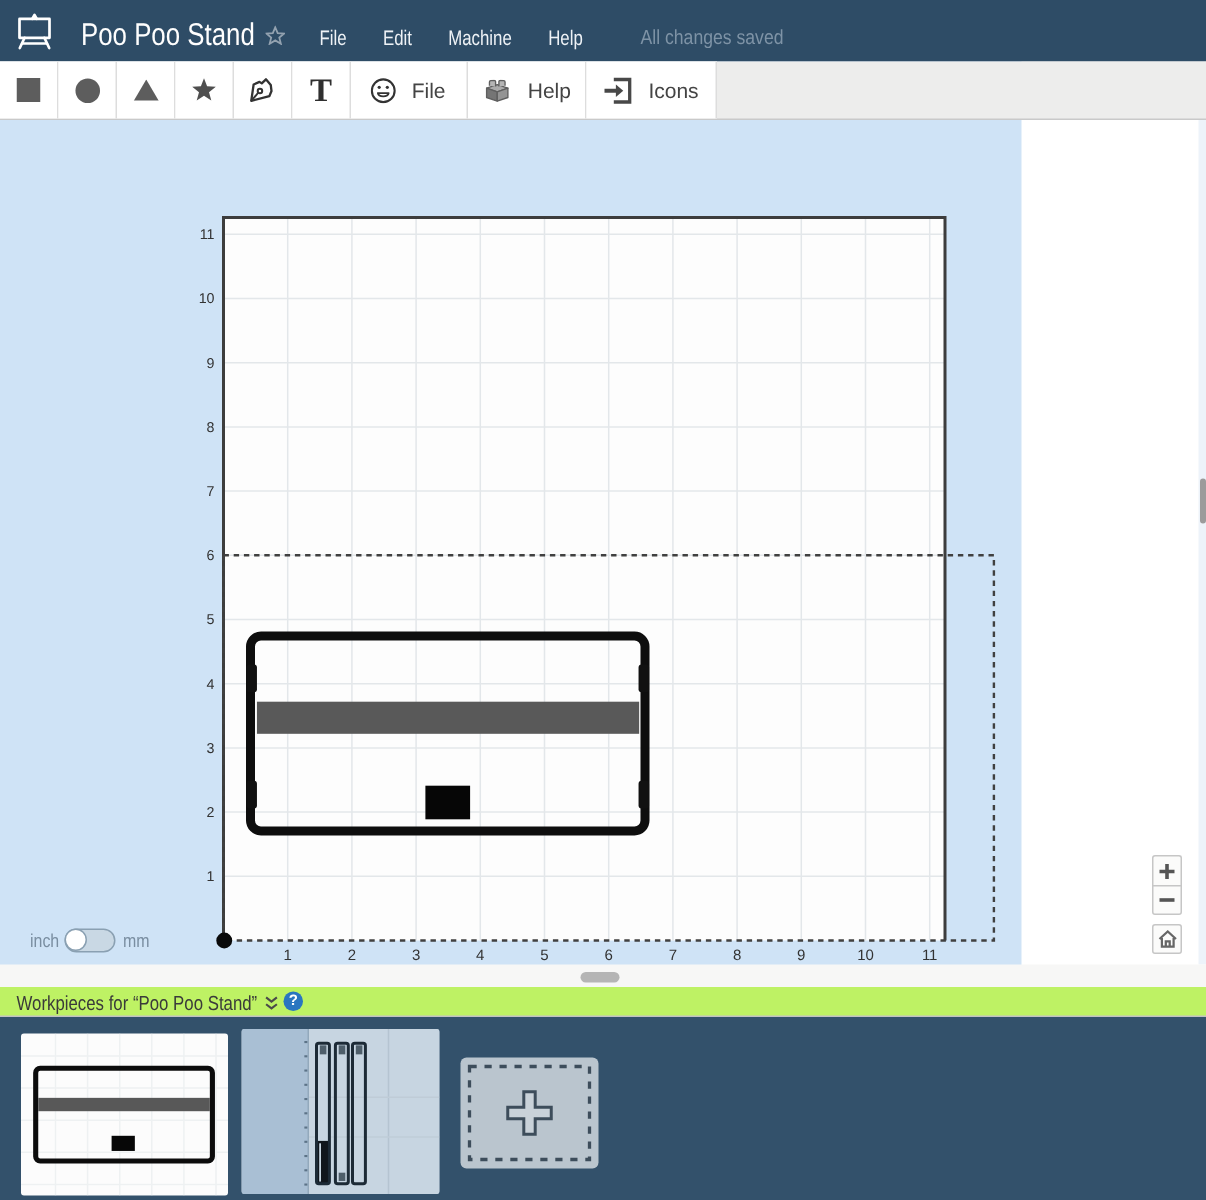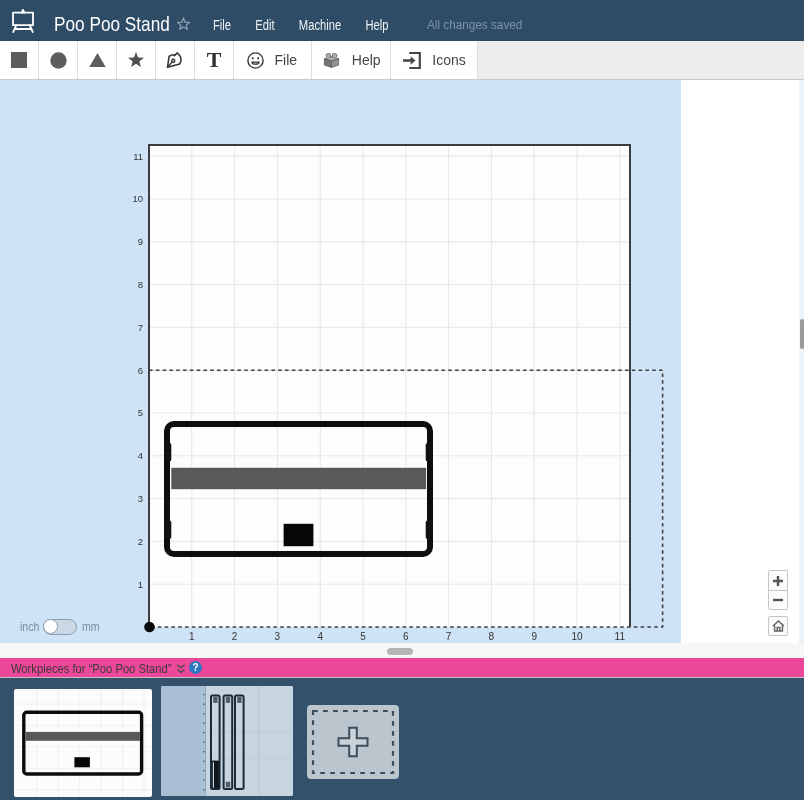--- a/index.html
+++ b/index.html
@@ -10,21 +10,21 @@
 .menu { position:absolute; top:17px; font-size:14px; color:#eef2f6; text-align:center; transform:scaleX(0.8); }
 .saved { position:absolute; left:427px; top:17px; font-size:13.5px; color:#7e93a6; transform:scaleX(0.87); transform-origin:0 0; white-space:nowrap; }
 .toolbar { position:absolute; left:0; top:41px; width:804px; height:39px; background:#ededec; border-bottom:1px solid #c9c9c9; }
 .tcell { position:absolute; top:0; height:38px; background:#fff; border-right:1px solid #ddd; display:flex; align-items:center; justify-content:center; gap:10px; }
 .tlabel { font-size:14px; color:#444; }
 .toggle { position:absolute; left:43px; top:619px; width:34px; height:15.5px; border:1.5px solid #8aa0b2; border-radius:9px; background:#c9d8e4; }
 .knob { position:absolute; left:-1px; top:-1.2px; width:15px; height:15px; border-radius:50%; background:#fff; border:1.5px solid #8aa0b2; }
 .zbtn { position:absolute; width:20px; height:20px; background:#fbfbfa; border:1px solid #c6c6c6; display:flex; align-items:center; justify-content:center; }
 .scrollstrip { position:absolute; left:0; top:643px; width:804px; height:15px; background:#f7f7f6; }
 .hthumb { position:absolute; left:387px; top:5px; width:26px; height:7px; background:#b5b5b5; border-radius:3.5px; }
-.wheader { position:absolute; left:0; top:658px; width:804px; height:19.5px; background:#ec4899; border-bottom:1px solid #c2c2c2; font-size:13.5px; color:#3a3a3a; }
+.wheader { position:absolute; left:0; top:658px; width:804px; height:19.5px; background:#bef264; border-bottom:1px solid #c2c2c2; font-size:13.5px; color:#3a3a3a; }
 .help { position:absolute; left:189px; top:3px; width:13px; height:13px; border-radius:50%; background:#2a76c0; color:#fff; font-size:10px; font-weight:bold; text-align:center; line-height:13px; }
 .panel { position:absolute; left:0; top:677.5px; width:804px; height:122.5px; background:#33516b; }
 .tile { position:absolute; overflow:hidden; border-radius:2px; }
 </style>
 </head>
 <body>
 <div id="app">
 
 <div class="topbar">
   <svg width="26" height="26" viewBox="0 0 26 26" style="position:absolute;left:10px;top:8px">

